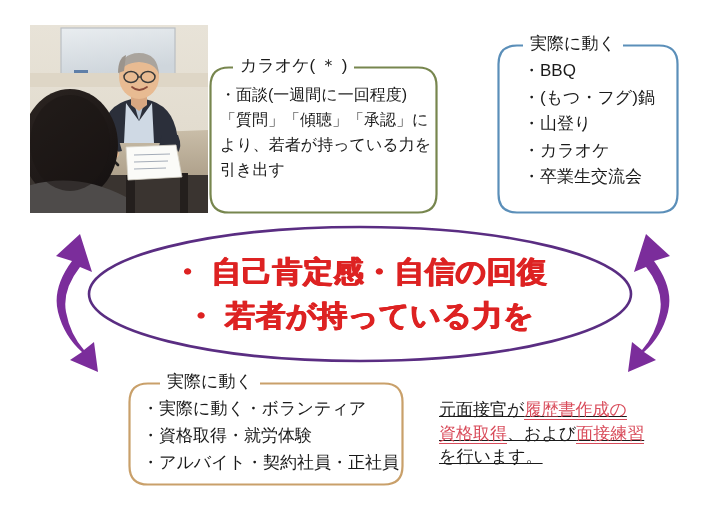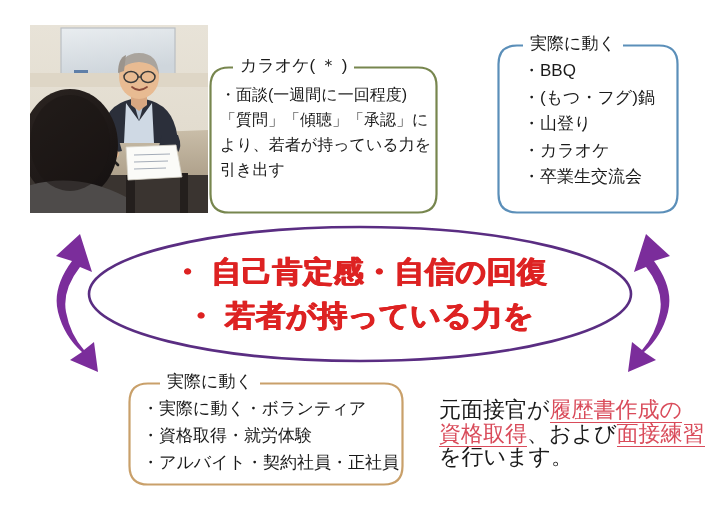--- a/index.html
+++ b/index.html
@@ -123,24 +123,25 @@
   #arrow-right { left: 572px; top: 212px; width: 120px; height: 168px; }
 
   
   #note-interview {
     position: absolute;
     left: 439px;
     top: 398px;
     width: 230px;
   }
   #note-interview .nline {
-    font-size: 22px;
+    font-size: 17px;
     line-height: 23.5px;
     white-space: nowrap;
     color: #1a1a1a;
+    text-decoration: underline;
   }
   .hl {
     color: #d94b5a;
     border-bottom: 1.3px solid #d94b5a;
     padding-bottom: 0px;
   }
 </style>
 </head>
 <body>
 

